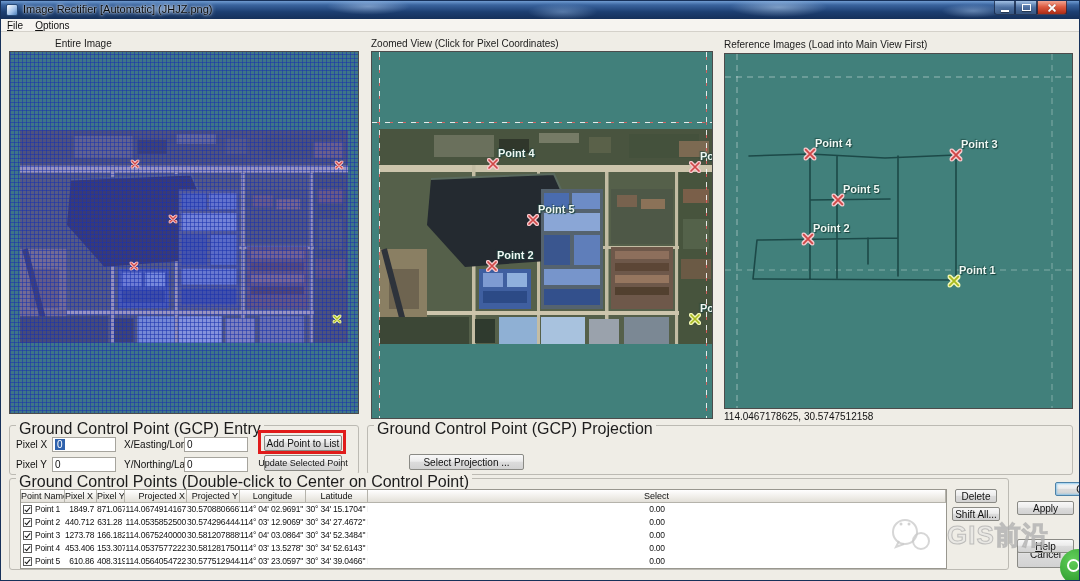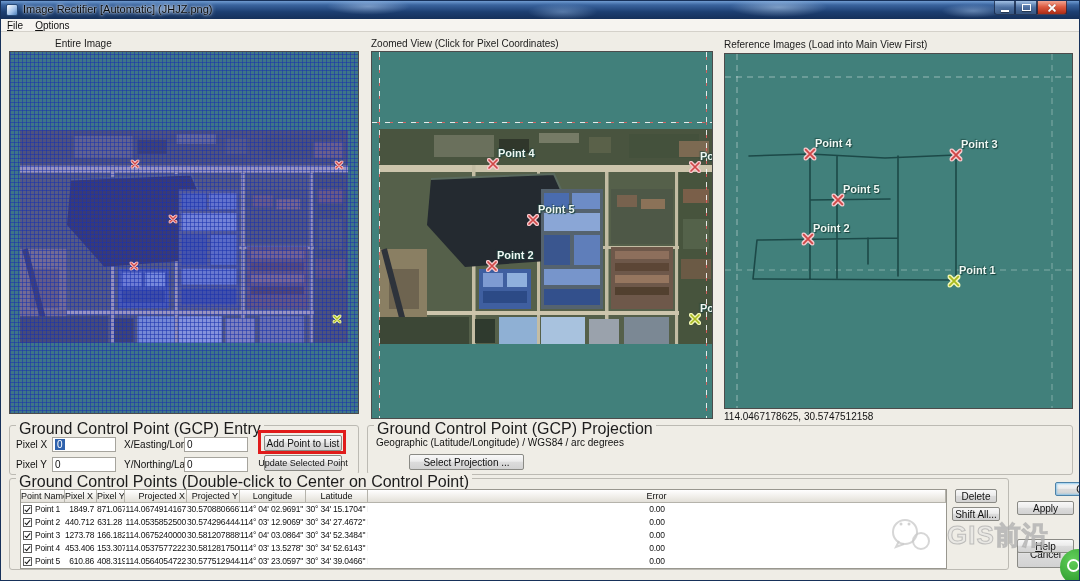--- a/index.html
+++ b/index.html
@@ -331,36 +331,35 @@
     <div class="field" style="left:42px; top:31px; width:64px;"><span>0</span></div>
     <span class="lbl" style="left:114px; top:33px;">Y/Northing/Lat</span>
     <div class="field" style="left:174px; top:31px; width:64px;"><span>0</span></div>
     <div class="btn" style="left:254px; top:9px; width:78px; height:16px;">Add Point to List</div>
     <div class="btn" style="left:254px; top:29px; width:78px; height:16px; font-size:9px;">Update Selected Point</div>
   </div>
   <div id="annot-add"></div>
 
   <div class="group" id="grp-proj">
     <span class="legend">Ground Control Point (GCP) Projection</span>
-    <span class="lbl" style="left:8px; top:11px;">Geographic (Latitude/Longitude) / WGS84 / arc degrees</span>
     <div class="btn" style="left:41px; top:28px; width:115px; height:16px;">Select Projection ...</div>
   </div>
 
   <div class="group" id="grp-points">
     <span class="legend">Ground Control Points (Double-click to Center on Control Point)</span>
     <div id="gcp-table">
       <div class="thead">
           <div class="th c0">Point Name</div>
           <div class="th c1">Pixel X</div>
           <div class="th c2">Pixel Y</div>
           <div class="th c3">Projected X</div>
           <div class="th c4">Projected Y</div>
           <div class="th c5">Longitude</div>
           <div class="th c6">Latitude</div>
-          <div class="th c7">Error</div>
+          <div class="th c7">Select</div>
         </div>
       <div>
           <div class="tr">
             <div class="td c0">
               <span class="cb">
                 <span class="tick"></span>
               </span>
               <span>Point 1</span>
             </div>
             <div class="td c1">1849.7</div>

